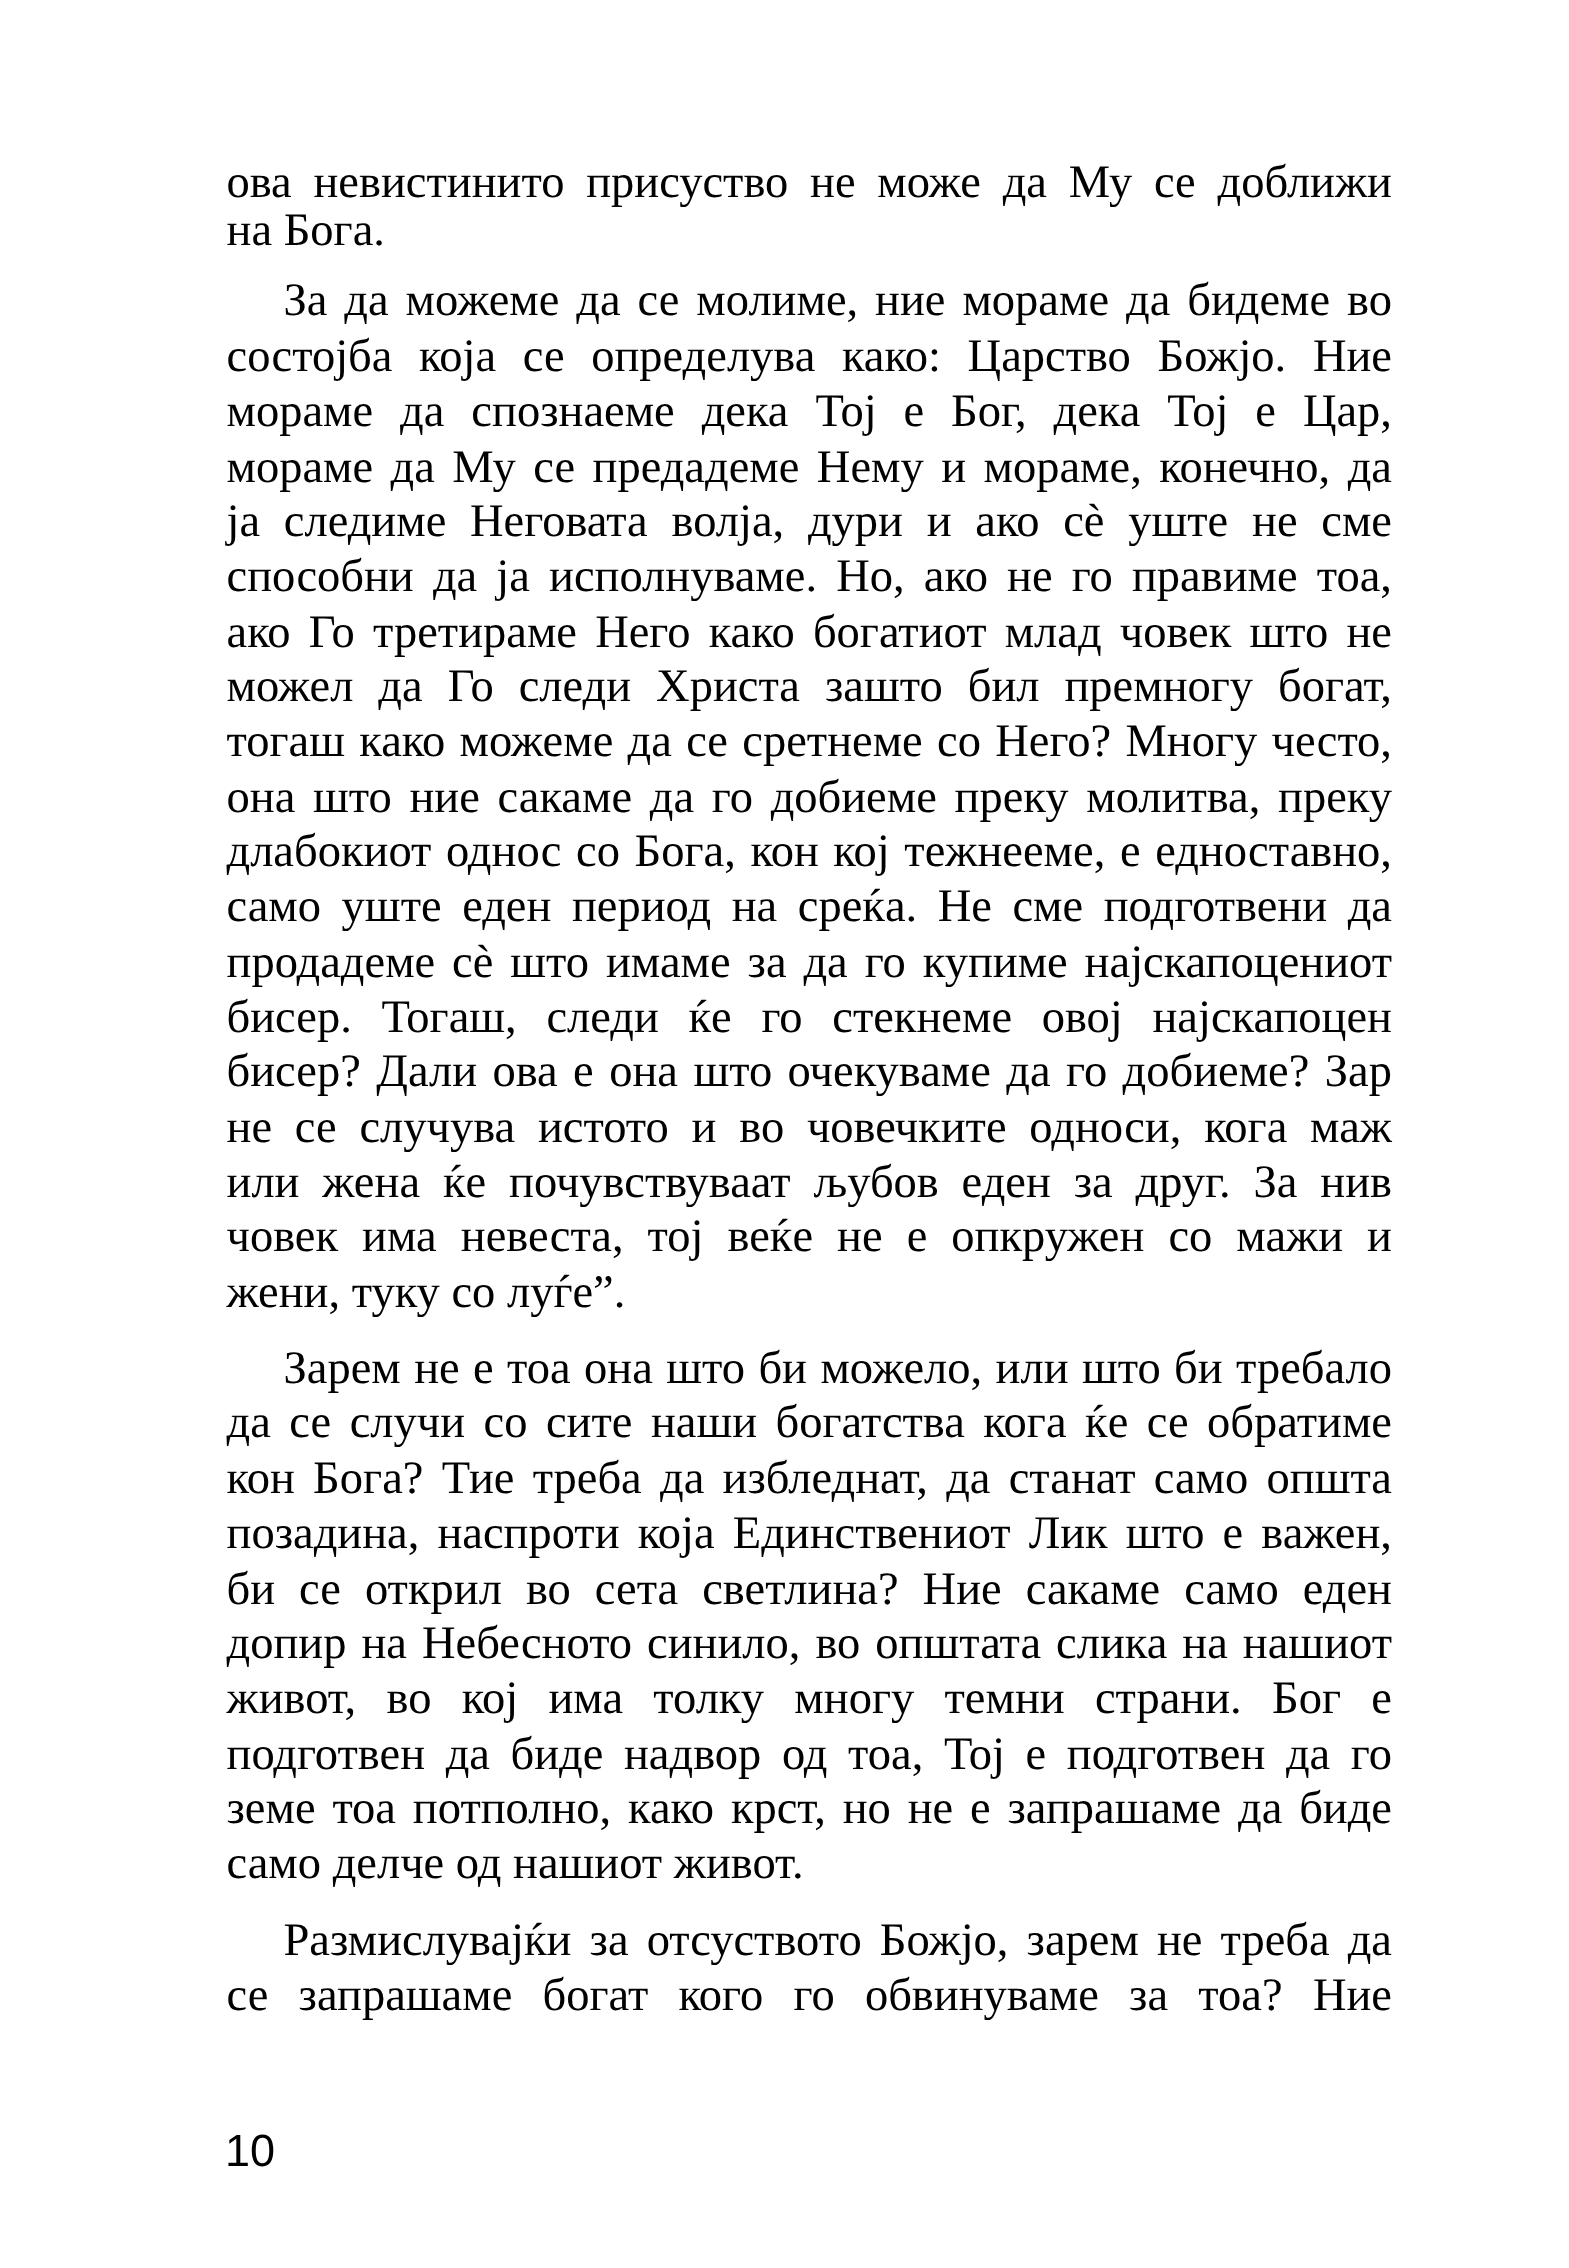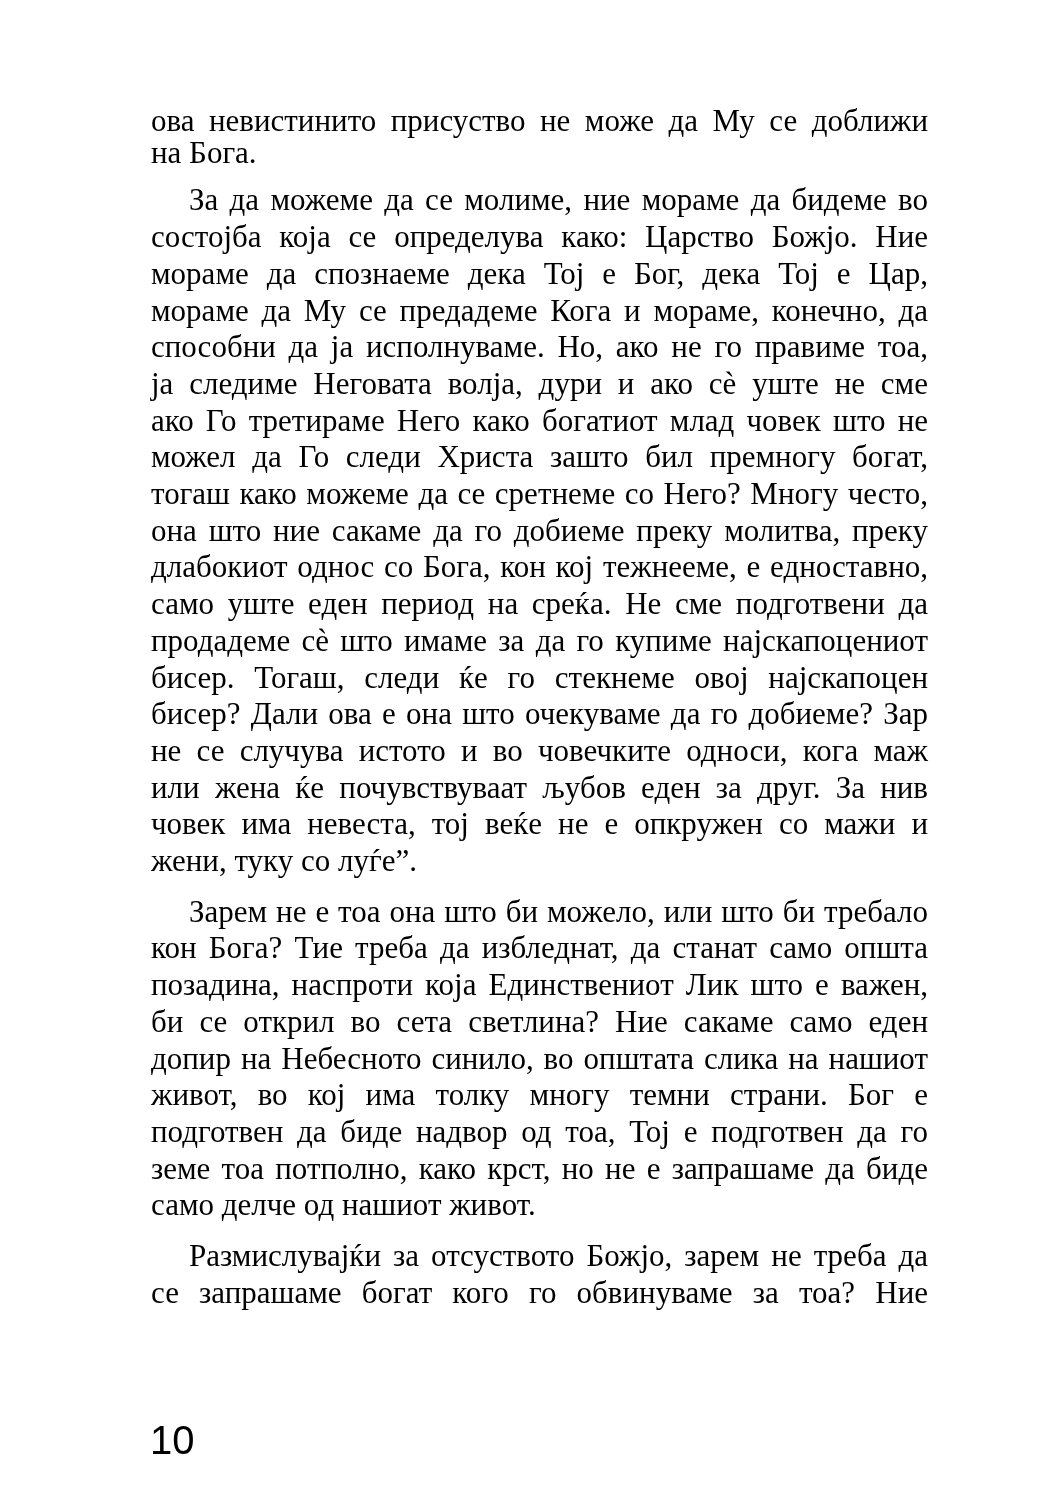--- a/index.html
+++ b/index.html
@@ -43,57 +43,58 @@
     text-align-last: left;
   }
   .line.first-indent {
     text-indent: 38px;
   }
   .page-number {
     position: absolute;
     left: 150px;
     top: 1420px;
     font-family: "Liberation Sans", "DejaVu Sans", sans-serif;
-    font-size: 40px;
+    font-size: 30px;
     line-height: 1;
     color: #000000;
   }
 </style>
 </head>
 <body>
 
 <div class="page">
   <div class="text-column">
       <div class="para tight">
         <div class="line">ова невистинито присуство не може да Му се доближи</div>
         <div class="line no-stretch">на Бога.</div>
       </div>
       <div class="para">
         <div class="line first-indent">За да можеме да се молиме, ние мораме да бидеме во</div>
         <div class="line">состојба која се определува како: Царство Божјо. Ние</div>
         <div class="line">мораме да спознаеме дека Тој е Бог, дека Тој е Цар,</div>
-        <div class="line">мораме да Му се предадеме Кога и мораме, конечно, да</div>
+        <div class="line">мораме да Му се предадеме Нему и мораме, конечно, да</div>
+        <div class="line">ја следиме Неговата волја, дури и ако сè уште не сме</div>
         <div class="line">способни да ја исполнуваме. Но, ако не го правиме тоа,</div>
-        <div class="line">ја следиме Неговата волја, дури и ако сè уште не сме</div>
         <div class="line">ако Го третираме Него како богатиот млад човек што не</div>
         <div class="line">можел да Го следи Христа зашто бил премногу богат,</div>
         <div class="line">тогаш како можеме да се сретнеме со Него? Многу често,</div>
         <div class="line">она што ние сакаме да го добиеме преку молитва, преку</div>
         <div class="line">длабокиот однос со Бога, кон кој тежнееме, е едноставно,</div>
         <div class="line">само уште еден период на среќа. Не сме подготвени да</div>
         <div class="line">продадеме сè што имаме за да го купиме најскапоцениот</div>
         <div class="line">бисер. Тогаш, следи ќе го стекнеме овој најскапоцен</div>
         <div class="line">бисер? Дали ова е она што очекуваме да го добиеме? Зар</div>
         <div class="line">не се случува истото и во човечките односи, кога маж</div>
         <div class="line">или жена ќе почувствуваат љубов еден за друг. За нив</div>
         <div class="line">човек има невеста, тој веќе не е опкружен со мажи и</div>
         <div class="line no-stretch">жени, туку со луѓе”.</div>
       </div>
       <div class="para">
         <div class="line first-indent">Зарем не е тоа она што би можело, или што би требало</div>
+        <div class="line">да се случи со сите наши богатства кога ќе се обратиме</div>
         <div class="line">кон Бога? Тие треба да избледнат, да станат само општа</div>
         <div class="line">позадина, наспроти која Единствениот Лик што е важен,</div>
         <div class="line">би се открил во сета светлина? Ние сакаме само еден</div>
         <div class="line">допир на Небесното синило, во општата слика на нашиот</div>
         <div class="line">живот, во кој има толку многу темни страни. Бог е</div>
         <div class="line">подготвен да биде надвор од тоа, Тој е подготвен да го</div>
         <div class="line">земе тоа потполно, како крст, но не е запрашаме да биде</div>
         <div class="line no-stretch">само делче од нашиот живот.</div>
       </div>
       <div class="para">

